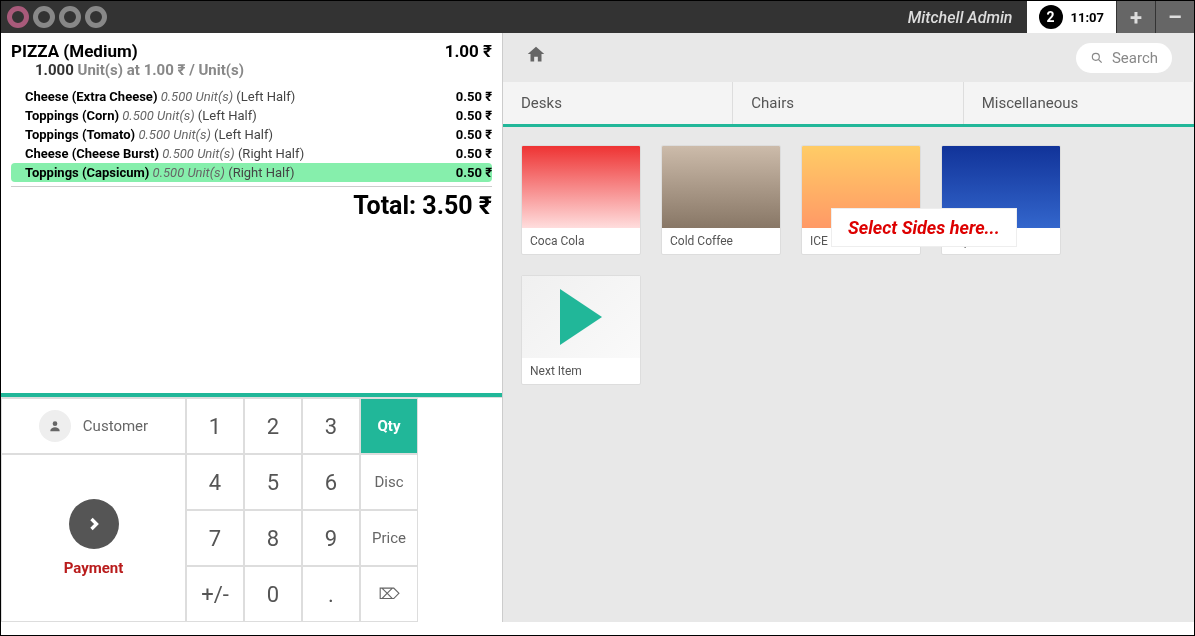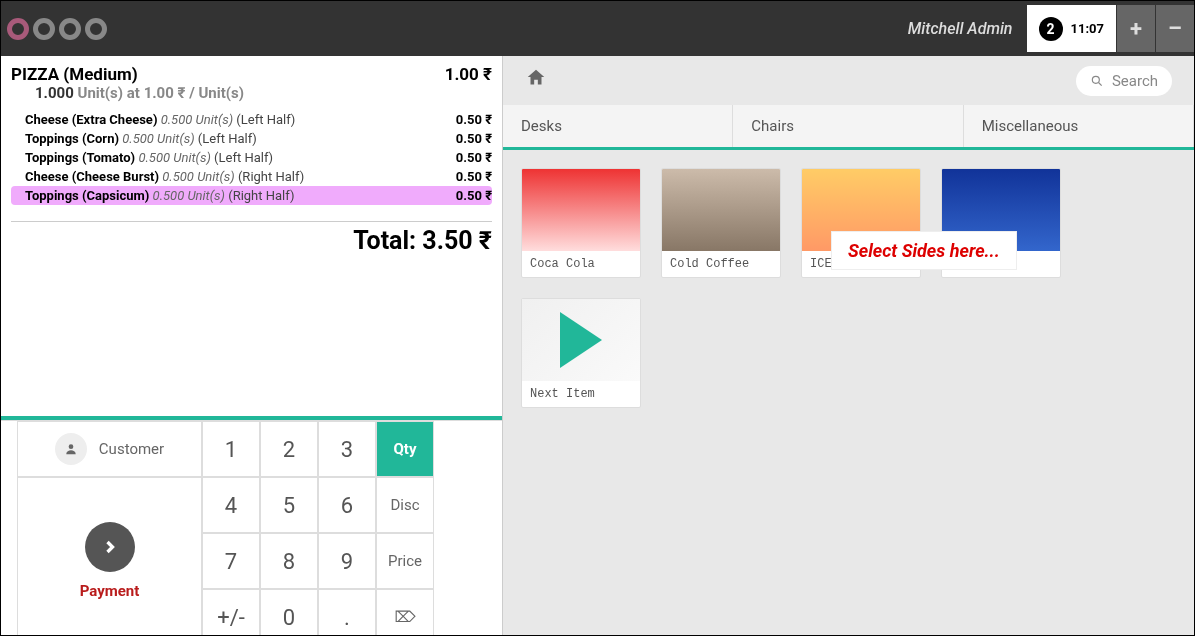--- a/index.html
+++ b/index.html
@@ -1,66 +1,66 @@
 <!DOCTYPE html>
 <html><head>
 <meta charset="utf-8">
 <style>
   * { box-sizing: border-box; margin: 0; padding: 0; }
   body { font-family: -apple-system, "Segoe UI", Roboto, Arial, sans-serif; background: #fff; width: 1195px; height: 636px; overflow: hidden; border: 1px solid #000; }
   
-  .topbar { height: 55px; background: #333; display: flex; align-items: center; }
+  .topbar { height: 32px; background: #333; display: flex; align-items: center; }
   .logo { display:flex; align-items:center; gap:4px; margin-left:6px; }
   .logo-o { width:22px; height:22px; border-radius:50%; border:5px solid #888; display:inline-block;}
   .logo-o.accent { border-color:#a85a7a;}
   .username { color:#ddd; margin-left:auto; font-style:italic; font-weight:500; font-size:16px; padding-right:14px;}
   
   .tabstrip { display:flex; align-items:stretch; height:47px; background:#333;}
   .tab { background:#fff; display:flex; align-items:center; padding:0 12px; gap:8px;}
   .badge { background:#000; color:#fff; border-radius:50%; width:24px; height:24px; display:flex; align-items:center; justify-content:center; font-weight:bold; font-size:14px;}
   .tab-time { font-weight:bold; font-size:13px;}
   .tab-btn { width:38px; background:#666; color:#ddd; display:flex; align-items:center; justify-content:center; font-size:22px; font-weight:bold; cursor:pointer; margin-left:1px;}
   
   .main { display:flex; height:calc(636px - 47px); }
   
   .left { width:502px; border-right:1px solid #ccc; display:flex; flex-direction:column;}
   .order { padding:8px 10px; flex:0 0 auto;}
   .order-head { display:flex; justify-content:space-between; font-size:17px; font-weight:bold;}
   .order-sub { color:#888; font-size:15px; font-weight:bold; margin-left:10px;}
   .order-sub span.qty{color:#333;margin-left:14px;}
   .mods { margin-top:8px;}
   .mod-row { display:flex; justify-content:space-between; padding:2px 0 2px 14px; font-size:13px;}
-  .mod-row.sel { background:#f0abfc; border-radius:4px;}
+  .mod-row.sel { background:#86efac; border-radius:4px;}
   .mod-name b { font-weight:bold;}
   .mod-name i { color:#666; font-style:italic;}
   .mod-name .side {color:#444;}
   .mod-price { font-weight:bold; font-size:13px;}
-  .totals { text-align:right; border-top:1px solid #ccc; margin-top:16px; padding-top:4px;}
+  .totals { text-align:right; border-top:1px solid #ccc; margin-top:4px; padding-top:4px;}
   .total-main { font-size:25px; font-weight:bold;}
   .total-tax { color:#666; font-size:14px;}
   .spacer { flex:1; }
   .greenbar { height:4px; background:#21b799;}
   
-  .pad { display:grid; grid-template-columns: 185px 58px 58px 58px 58px; grid-template-rows: 56px 56px 56px 56px; border-top:1px solid #ddd;padding-left:16px;}
+  .pad { display:grid; grid-template-columns: 185px 58px 58px 58px 58px; grid-template-rows: 56px 56px 56px 56px; border-top:1px solid #ddd;}
   .pad > div { border:1px solid #ddd; display:flex; align-items:center; justify-content:center; font-size:22px; color:#555; cursor:pointer; background:#fff;}
   .pad .customer { flex-direction:row; gap:12px; font-size:15px; color:#666;}
   .cust-icon{ width:32px; height:32px; border-radius:50%; background:#eee; display:flex; align-items:center; justify-content:center;}
   .pad .payment { grid-row: 2 / span 3; flex-direction:column; gap:10px; font-size:15px; color:#b91c1c; font-weight:bold;}
   .pay-circle{ width:50px; height:50px; border-radius:50%; background:#555; display:flex; align-items:center; justify-content:center;}
   .pad .side-btn { font-size:15px; color:#666;}
   .pad .qty-active { background:#21b799; color:#fff; font-weight:bold; font-size:15px;}
   
   .right { flex:1; background:#e8e8e8; display:flex; flex-direction:column; position:relative;}
   .toolbar { height:49px; display:flex; align-items:center; padding:0 22px; }
   .home { font-size:20px; color:#666; cursor:pointer;}
   .search { margin-left:auto; background:#fff; border-radius:18px; padding:6px 14px; display:flex; align-items:center; gap:8px; color:#888; font-size:15px; min-width:60px;}
   .cats { display:flex; background:#f4f4f4; border-bottom:3px solid #21b799;}
   .cat { flex:1; padding:12px 18px; font-size:15px; color:#555; border-right:1px solid #ddd; cursor:pointer;}
   .products { display:flex; gap:20px; padding:18px; flex-wrap:wrap;}
-  .prod { width:120px; background:#fff; border:1px solid #ddd; border-radius:2px; cursor:pointer; overflow:hidden;font-family:Liberation Mono, monospace;}
+  .prod { width:120px; background:#fff; border:1px solid #ddd; border-radius:2px; cursor:pointer; overflow:hidden;}
   .prod-img { height:82px; display:flex; align-items:center; justify-content:center; font-size:10px; color:#aaa; background:linear-gradient(135deg,#f0f0f0,#fafafa);}
   .prod-name { padding:6px 8px; font-size:12px; color:#555;}
   .play { width:0; height:0; border-left:42px solid #21b799; border-top:28px solid transparent; border-bottom:28px solid transparent;}
   .callout { position:absolute; top:175px; left:328px; background:#fff; padding:8px 16px; font-style:italic; font-weight:bold; color:#d00; font-size:18px; border:1px solid #eee;}
   
   
   .img-coke{background:linear-gradient(#e33,#fdd);}
   .img-coffee{background:linear-gradient(#cba,#876);}
   .img-tea{background:linear-gradient(#fc6,#f96);}
   .img-pepsi{background:linear-gradient(#139,#36c);}

